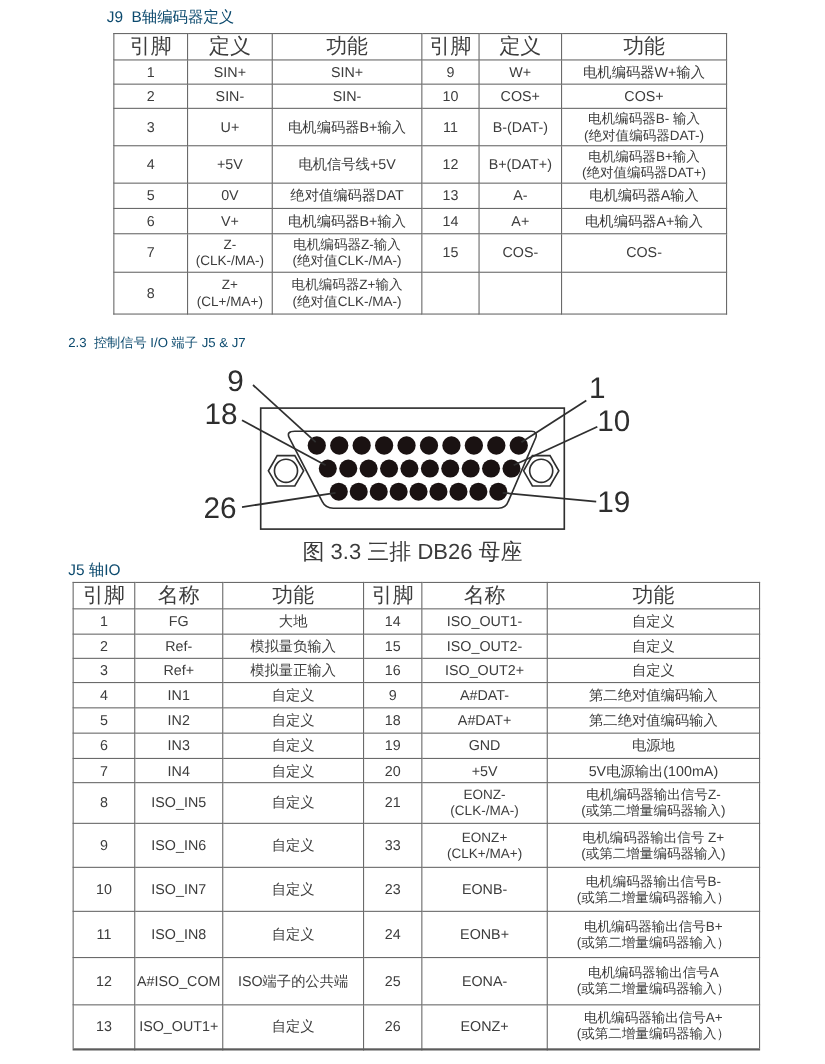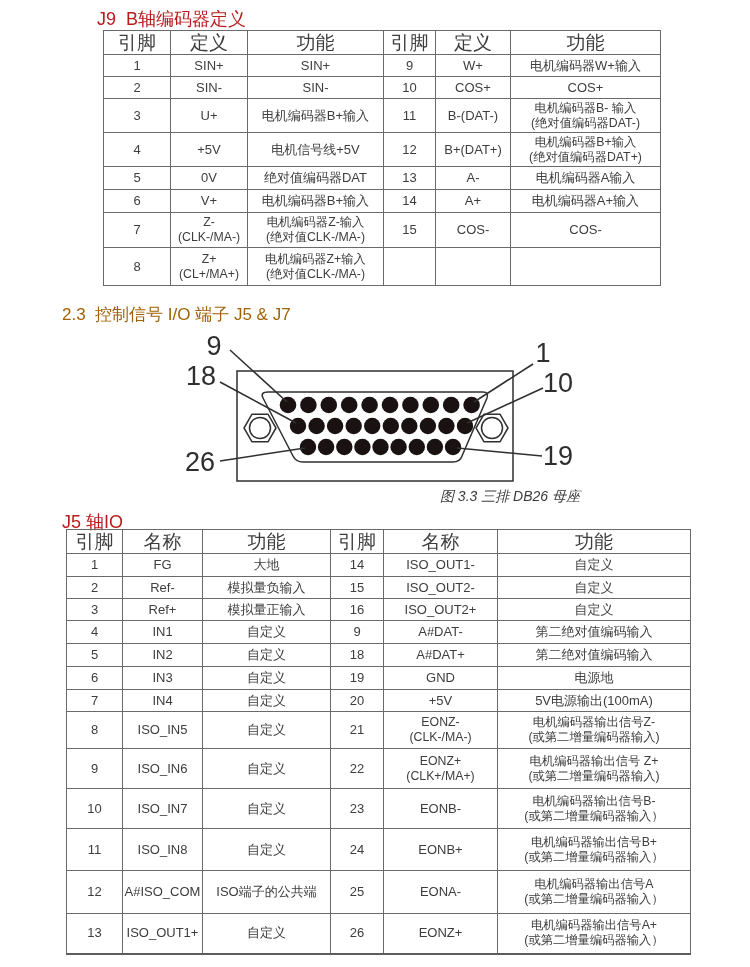--- a/index.html
+++ b/index.html
@@ -3,23 +3,23 @@
 <meta charset="utf-8">
 <style>
   html,body{margin:0;padding:0;}
   body{
     width:750px;height:967px;position:relative;overflow:hidden;
     background:#ffffff;
     font-family:"Liberation Sans","DejaVu Sans",sans-serif;
     color:#3d3d3d;
   }
   .abs{position:absolute;}
-  .doc-title{font-size:18px;color:#b91c1c;white-space:pre;}
-  .section-heading{font-size:17px;color:#a16207;white-space:pre;}
-  .fig-caption{font-size:14px;color:#3a3a3a;text-align:right;font-style:italic;}
+  .doc-title{font-size:14px;color:#0c4a6e;white-space:pre;}
+  .section-heading{font-size:12px;color:#0c4a6e;white-space:pre;}
+  .fig-caption{font-size:20px;color:#3a3a3a;text-align:center;}
   table.ptable{border-collapse:collapse;table-layout:fixed;position:absolute;}
   table.ptable td{
     border:1px solid #6a6a6a;
     text-align:center;vertical-align:middle;
     font-size:13px;line-height:1.22;
     white-space:pre-line;
     padding:0 1px;overflow:hidden;
     color:#3d3d3d;
   }
   table.ptable td.hd{font-size:19px;}
@@ -281,21 +281,21 @@
     <td>21</td>
     <td class="ml">EONZ-
 (CLK-/MA-)</td>
     <td class="ml">电机编码器输出信号Z-
 (或第二增量编码器输入)</td>
   </tr>
   <tr style="height:40px">
     <td>9</td>
     <td>ISO_IN6</td>
     <td>自定义</td>
-    <td>22</td>
+    <td>33</td>
     <td class="ml">EONZ+
 (CLK+/MA+)</td>
     <td class="ml">电机编码器输出信号 Z+
 (或第二增量编码器输入)</td>
   </tr>
   <tr style="height:40px">
     <td>10</td>
     <td>ISO_IN7</td>
     <td>自定义</td>
     <td>23</td>

